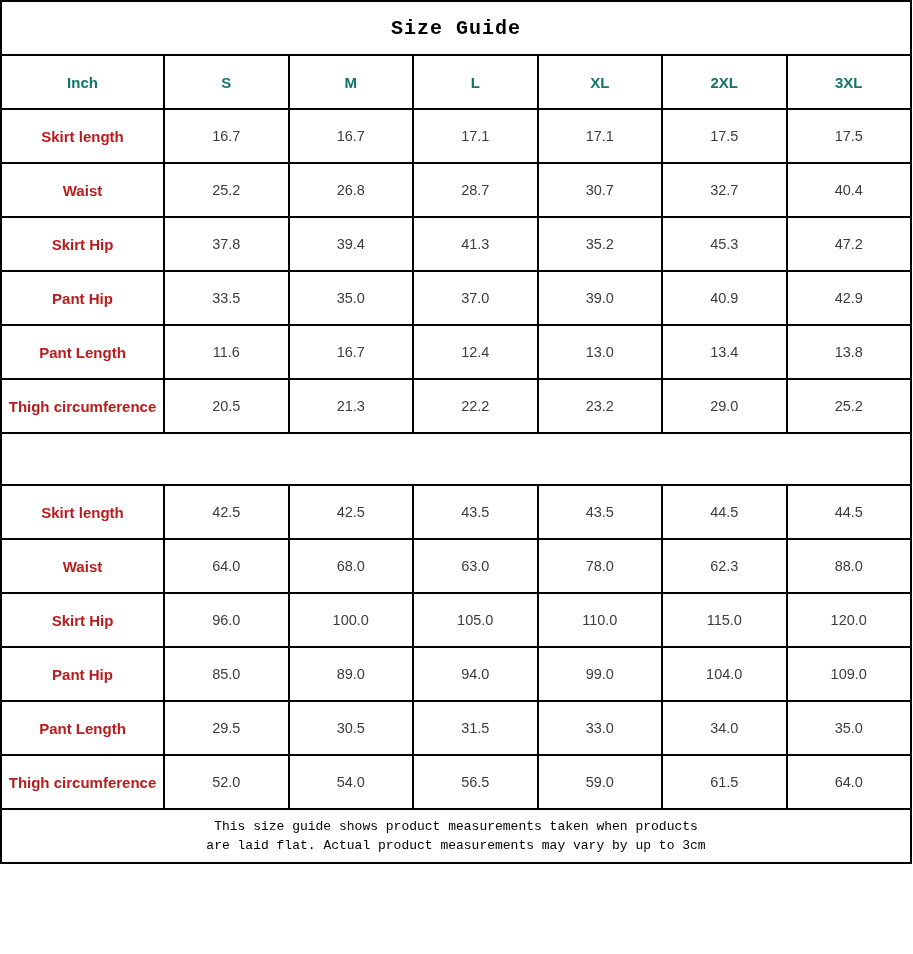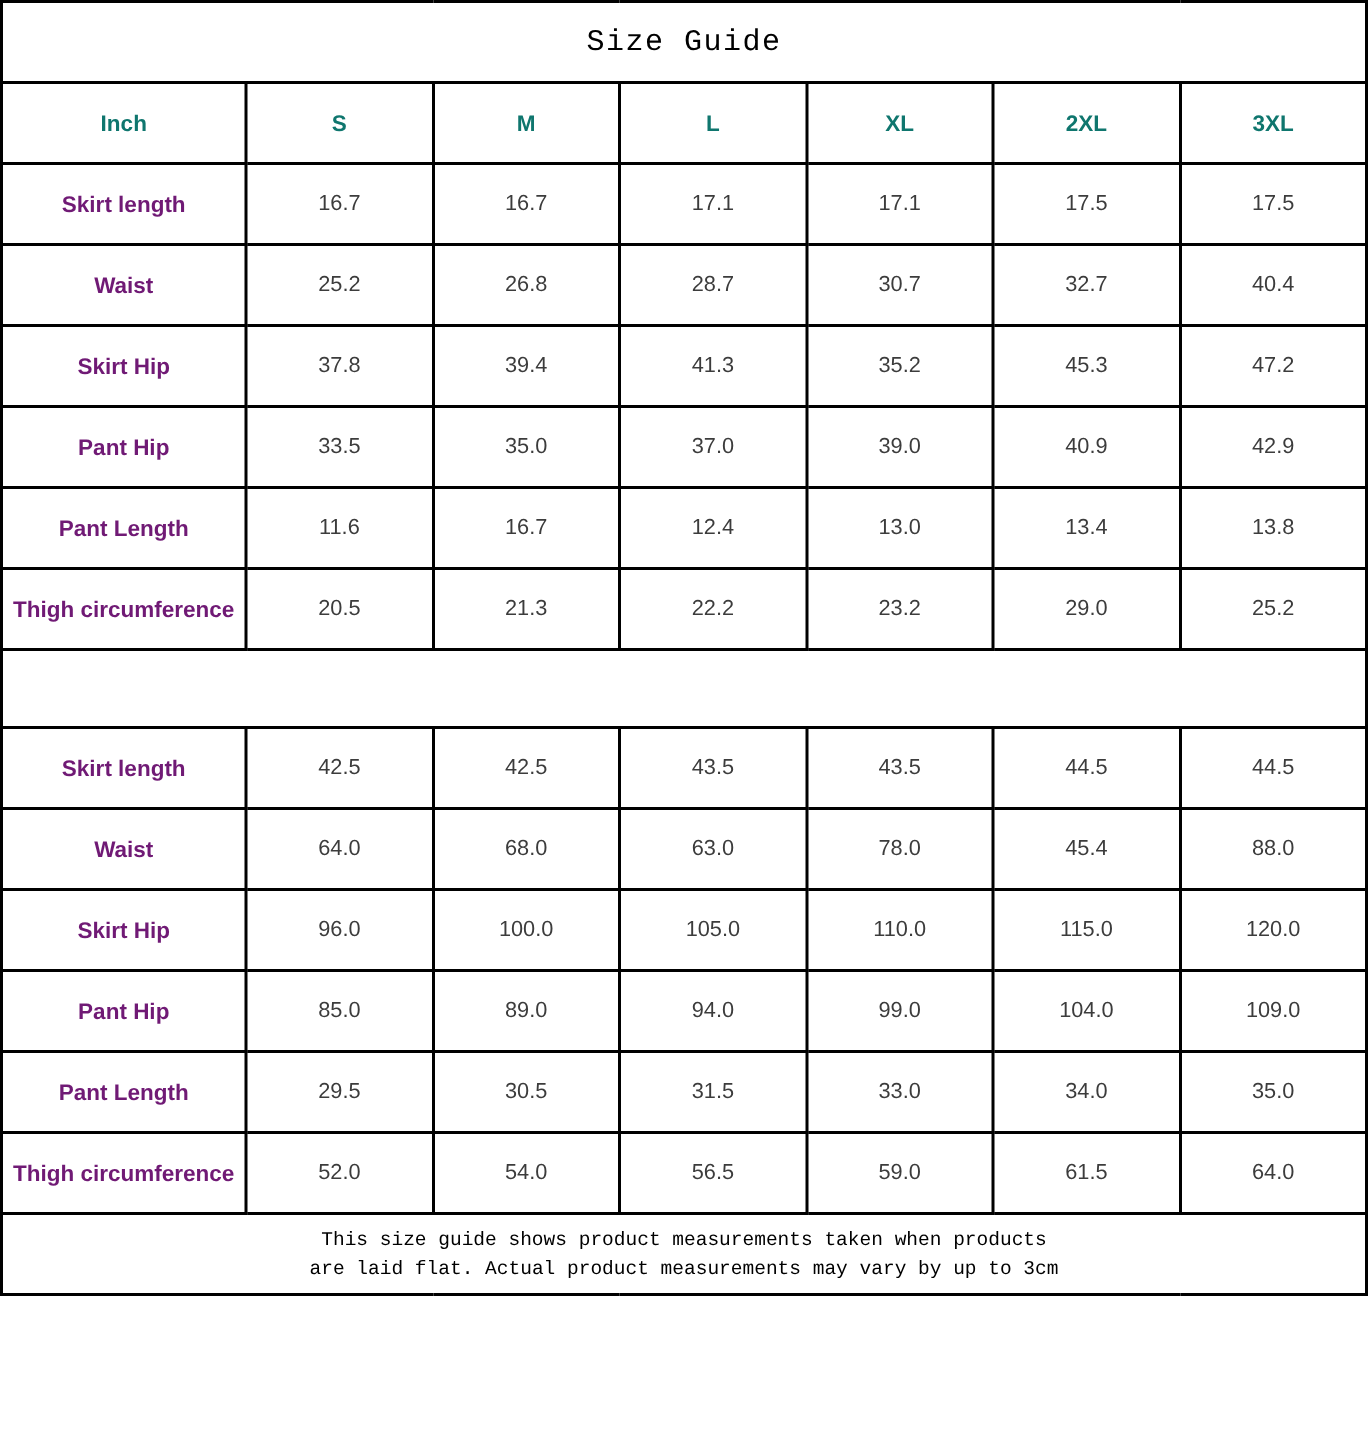--- a/index.html
+++ b/index.html
@@ -20,34 +20,34 @@
     border: 2px solid #000000;
     text-align: center;
     vertical-align: middle;
     padding: 0;
     height: 52px;
     overflow: hidden;
   }
   td.title-cell {
     font-family: "Liberation Mono", "DejaVu Sans Mono", monospace;
     font-size: 20px;
-    font-weight: normal;
+    font-weight: bold;
     letter-spacing: 1px;
     color: #000000;
     height: 51px;
   }
   th.unit-cell, th.size-cell {
     font-size: 15px;
     font-weight: bold;
     color: #0f766e;
   }
   td.lbl {
     font-size: 15px;
     font-weight: bold;
-    color: #701a75;
+    color: #b91c1c;
   }
   td.val {
     font-size: 14.5px;
     font-weight: normal;
     color: #3c3c3c;
   }
   tr.gap-row td {
     height: 50px;
   }
   td.footer-cell {
@@ -154,21 +154,21 @@
     <td class="val">43.5</td>
     <td class="val">44.5</td>
     <td class="val">44.5</td>
   </tr>
   <tr>
     <td class="lbl">Waist</td>
     <td class="val">64.0</td>
     <td class="val">68.0</td>
     <td class="val">63.0</td>
     <td class="val">78.0</td>
-    <td class="val">45.4</td>
+    <td class="val">62.3</td>
     <td class="val">88.0</td>
   </tr>
   <tr>
     <td class="lbl">Skirt Hip</td>
     <td class="val">96.0</td>
     <td class="val">100.0</td>
     <td class="val">105.0</td>
     <td class="val">110.0</td>
     <td class="val">115.0</td>
     <td class="val">120.0</td>

